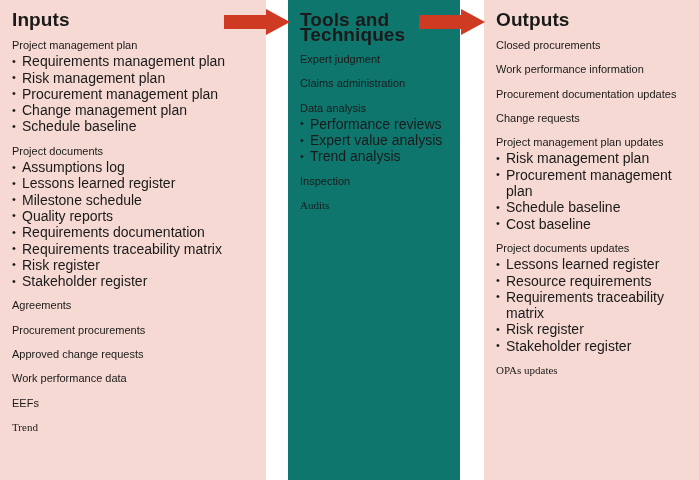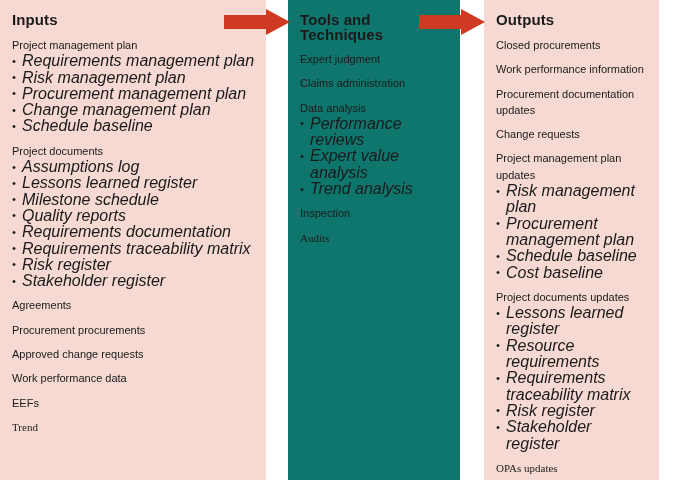--- a/index.html
+++ b/index.html
@@ -26,50 +26,49 @@
     background: #f6d9d3;
     box-sizing: border-box;
     padding: 8px 10px 8px 12px;
     position: relative;
     overflow: hidden;
   }
   .panel-inputs   { width: 266px; }
   .panel-gap-a    { width: 22px; background: #ffffff; }
   .panel-tools    { width: 172px; }
   .panel-gap-b    { width: 24px; background: #ffffff; }
-  .panel-outputs  { width: 175px; }
+  .panel-outputs  { width: 215px; }
 
   .panel-title {
     font-weight: bold;
-    font-size: 15px;
+    font-size: 19px;
     line-height: 15px;
     margin: 4px 0 10px 0;
     letter-spacing: 0.1px;
   }
   .panel-title.two-line { margin-bottom: 9px; }
 
   .group { margin-bottom: 8px; }
   .group:last-child { margin-bottom: 0; font-family: Liberation Serif, serif; }
 
   .item {
     font-size: 11px;
     line-height: 16.3px;
     margin: 0;
   }
   .bullet-list {
     list-style: none;
     margin: 0;
     padding: 0;
   }
   .bullet-list li {
-    font-size: 16px;
+    font-size: 14px;
     line-height: 16.3px;
     padding-left: 10px;
     position: relative;
-    font-style: italic;
   }
   .bullet-list li::before {
     content: "\2022";
     position: absolute;
     left: 0px;
     top: -0.5px;
     font-size: 11px;
     line-height: 16.3px;
   }
 

